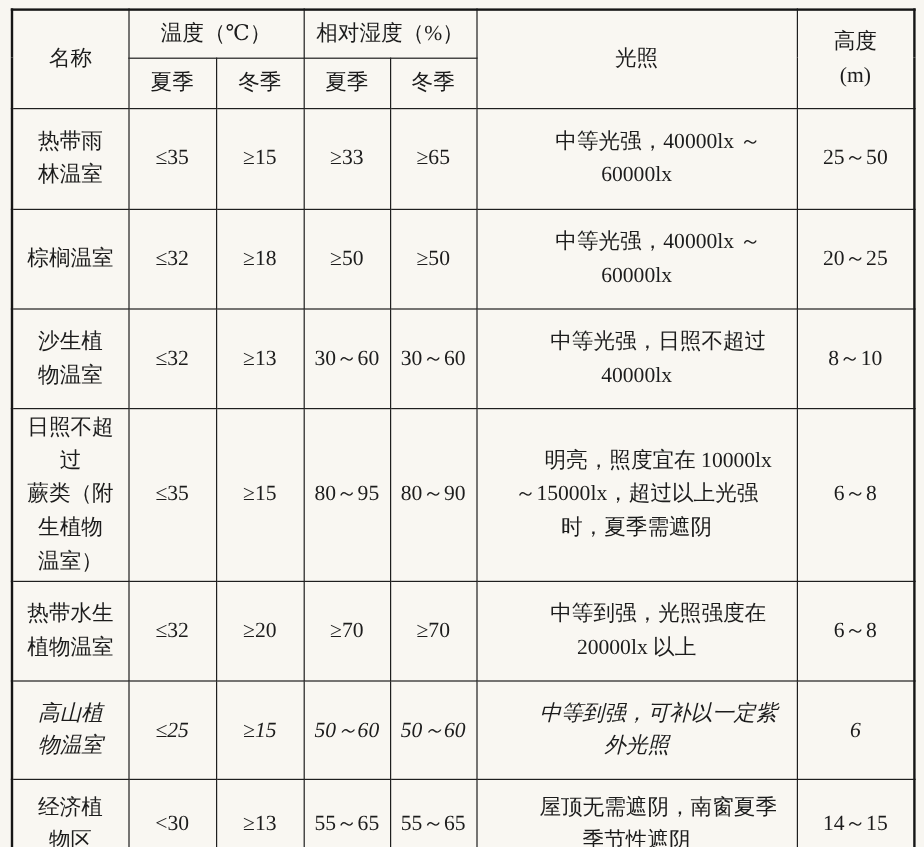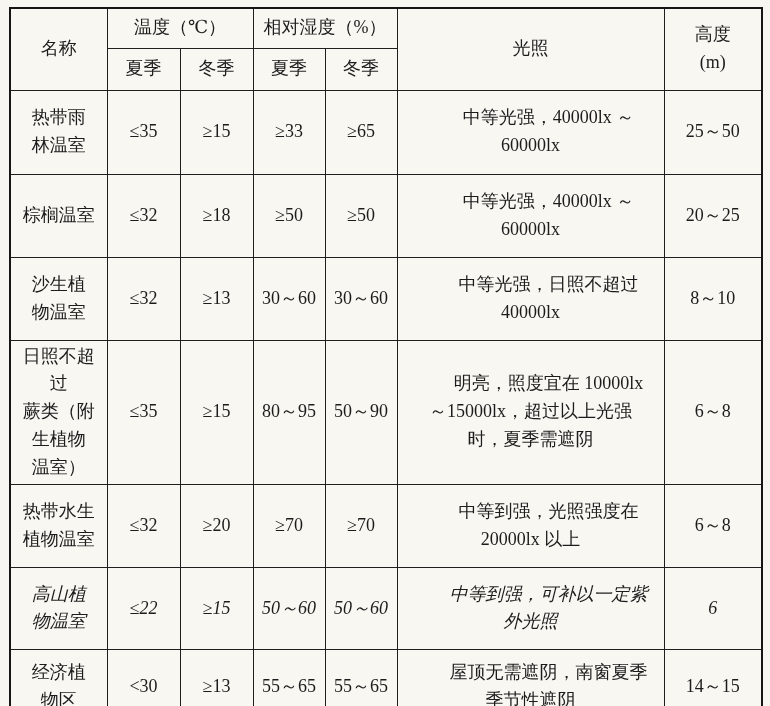--- a/index.html
+++ b/index.html
@@ -119,41 +119,41 @@
         <td>8～10</td>
       </tr>
       <tr class="r4">
         <td class="pre">日照不超过
 蕨类（附
 生植物
 温室）</td>
         <td>≤35</td>
         <td>≥15</td>
         <td>80～95</td>
-        <td>50～90</td>
+        <td>80～90</td>
         <td class="light-cell">明亮，照度宜在 10000lx
 ～15000lx，超过以上光强
 时，夏季需遮阴</td>
         <td>6～8</td>
       </tr>
       <tr class="r5">
         <td class="pre">热带水生
 植物温室</td>
         <td>≤32</td>
         <td>≥20</td>
         <td>≥70</td>
         <td>≥70</td>
         <td class="light-cell">中等到强，光照强度在
 20000lx 以上</td>
         <td>6～8</td>
       </tr>
       <tr class="r6">
         <td class="pre">高山植
 物温室</td>
-        <td>≤22</td>
+        <td>≤25</td>
         <td>≥15</td>
         <td>50～60</td>
         <td>50～60</td>
         <td class="light-cell">中等到强，可补以一定紫
 外光照</td>
         <td>6</td>
       </tr>
       <tr class="r7">
         <td class="pre">经济植
 物区</td>

